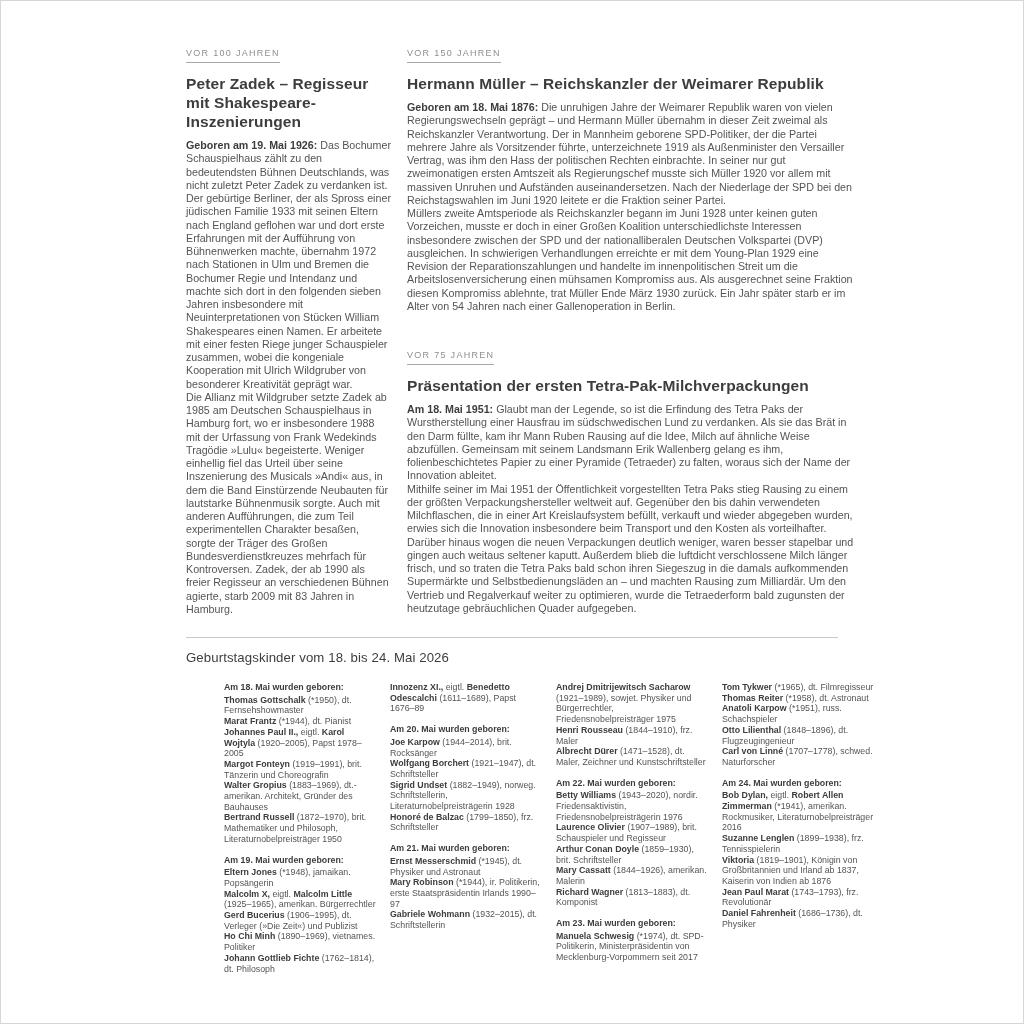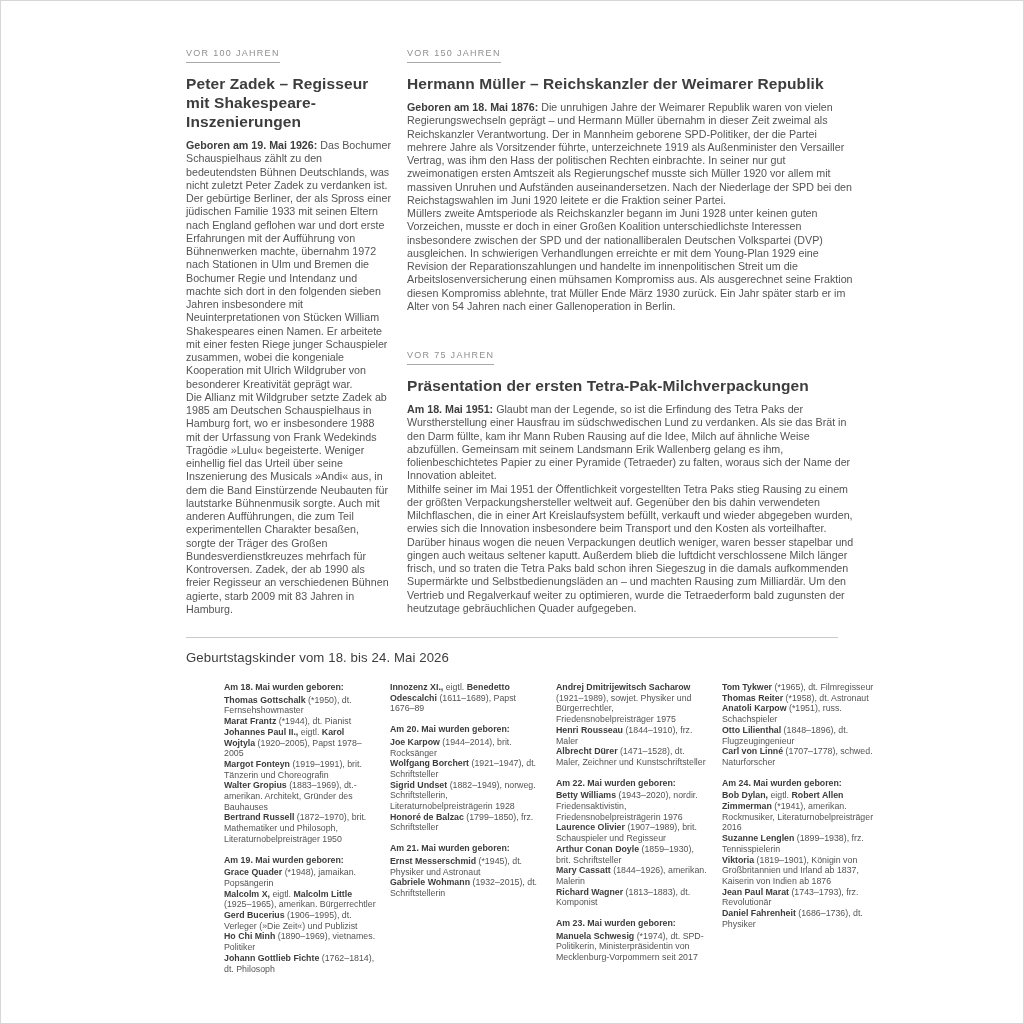--- a/index.html
+++ b/index.html
@@ -76,41 +76,42 @@
             <div class="bheader">Am 18. Mai wurden geboren:</div>
             <div class="bentry"><strong>Thomas Gottschalk</strong><span> (*1950), dt. Fernsehshowmaster</span></div>
             <div class="bentry"><strong>Marat Frantz</strong><span> (*1944), dt. Pianist</span></div>
             <div class="bentry"><strong>Johannes Paul II.,</strong><span> eigtl. </span><strong>Karol Wojtyla</strong><span> (1920–2005), Papst 1978–2005</span></div>
             <div class="bentry"><strong>Margot Fonteyn</strong><span> (1919–1991), brit. Tänzerin und Choreografin</span></div>
             <div class="bentry"><strong>Walter Gropius</strong><span> (1883–1969), dt.-amerikan. Architekt, Gründer des Bauhauses</span></div>
             <div class="bentry"><strong>Bertrand Russell</strong><span> (1872–1970), brit. Mathematiker und Philosoph, Literaturnobelpreisträger 1950</span></div>
           </div>
           <div class="bblock">
             <div class="bheader">Am 19. Mai wurden geboren:</div>
-            <div class="bentry"><strong>Grace Quader</strong><span> (*1948), jamaikan. Popsängerin</span></div>
+            <div class="bentry"><strong>Eltern Jones</strong><span> (*1948), jamaikan. Popsängerin</span></div>
             <div class="bentry"><strong>Malcolm X,</strong><span> eigtl. </span><strong>Malcolm Little</strong><span> (1925–1965), amerikan. Bürgerrechtler</span></div>
             <div class="bentry"><strong>Gerd Bucerius</strong><span> (1906–1995), dt. Verleger (»Die Zeit«) und Publizist</span></div>
             <div class="bentry"><strong>Ho Chi Minh</strong><span> (1890–1969), vietnames. Politiker</span></div>
             <div class="bentry"><strong>Johann Gottlieb Fichte</strong><span> (1762–1814), dt. Philosoph</span></div>
           </div>
         </div>
         <div class="bcol">
           <div class="bblock">
             <div class="bentry"><strong>Innozenz XI.,</strong><span> eigtl. </span><strong>Benedetto Odescalchi</strong><span> (1611–1689), Papst 1676–89</span></div>
           </div>
           <div class="bblock">
             <div class="bheader">Am 20. Mai wurden geboren:</div>
             <div class="bentry"><strong>Joe Karpow</strong><span> (1944–2014), brit. Rocksänger</span></div>
             <div class="bentry"><strong>Wolfgang Borchert</strong><span> (1921–1947), dt. Schriftsteller</span></div>
             <div class="bentry"><strong>Sigrid Undset</strong><span> (1882–1949), norweg. Schriftstellerin, Literaturnobelpreisträgerin 1928</span></div>
             <div class="bentry"><strong>Honoré de Balzac</strong><span> (1799–1850), frz. Schriftsteller</span></div>
           </div>
           <div class="bblock">
             <div class="bheader">Am 21. Mai wurden geboren:</div>
             <div class="bentry"><strong>Ernst Messerschmid</strong><span> (*1945), dt. Physiker und Astronaut</span></div>
+            <div class="bentry"><strong>Mary Robinson</strong><span> (*1944), ir. Politikerin, erste Staatspräsidentin Irlands 1990–97</span></div>
             <div class="bentry"><strong>Gabriele Wohmann</strong><span> (1932–2015), dt. Schriftstellerin</span></div>
           </div>
         </div>
         <div class="bcol">
           <div class="bblock">
             <div class="bentry"><strong>Andrej Dmitrijewitsch Sacharow</strong><span> (1921–1989), sowjet. Physiker und Bürgerrechtler, Friedensnobelpreisträger 1975</span></div>
             <div class="bentry"><strong>Henri Rousseau</strong><span> (1844–1910), frz. Maler</span></div>
             <div class="bentry"><strong>Albrecht Dürer</strong><span> (1471–1528), dt. Maler, Zeichner und Kunstschriftsteller</span></div>
           </div>
           <div class="bblock">

